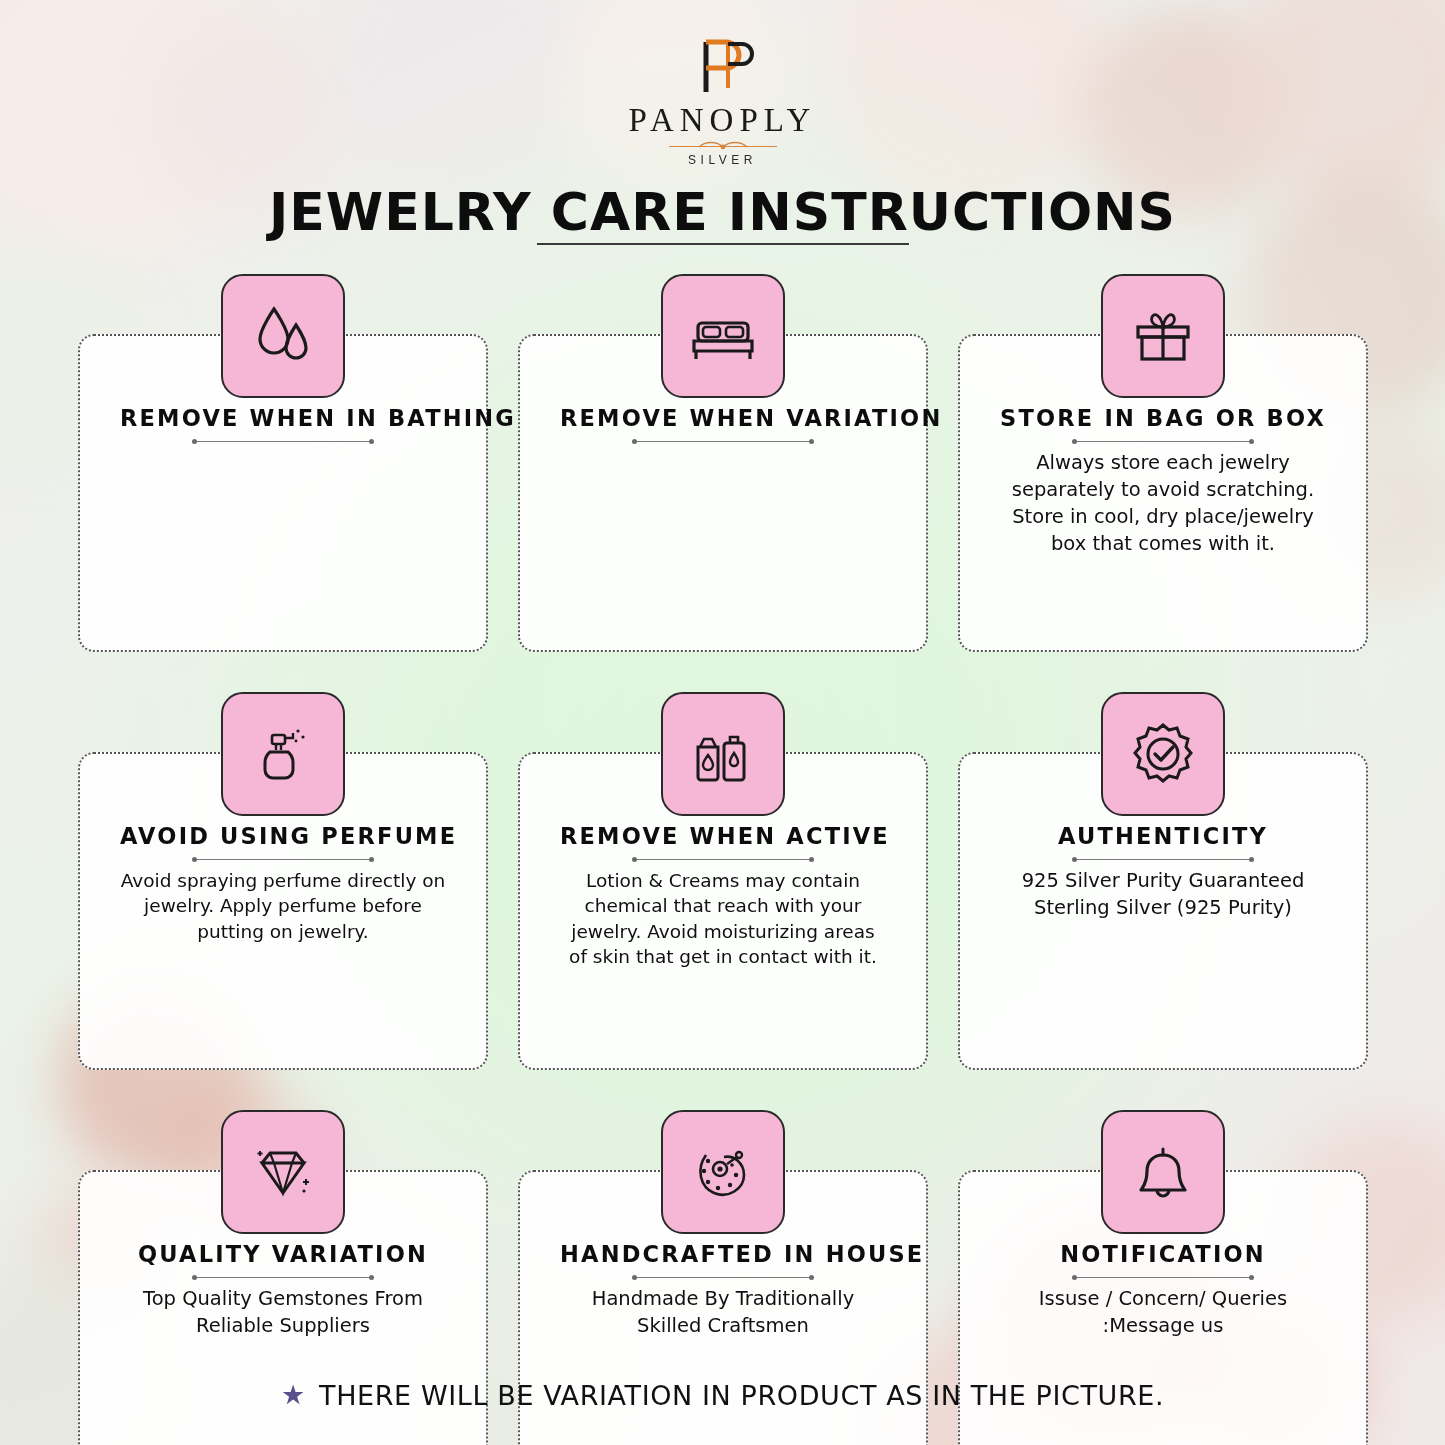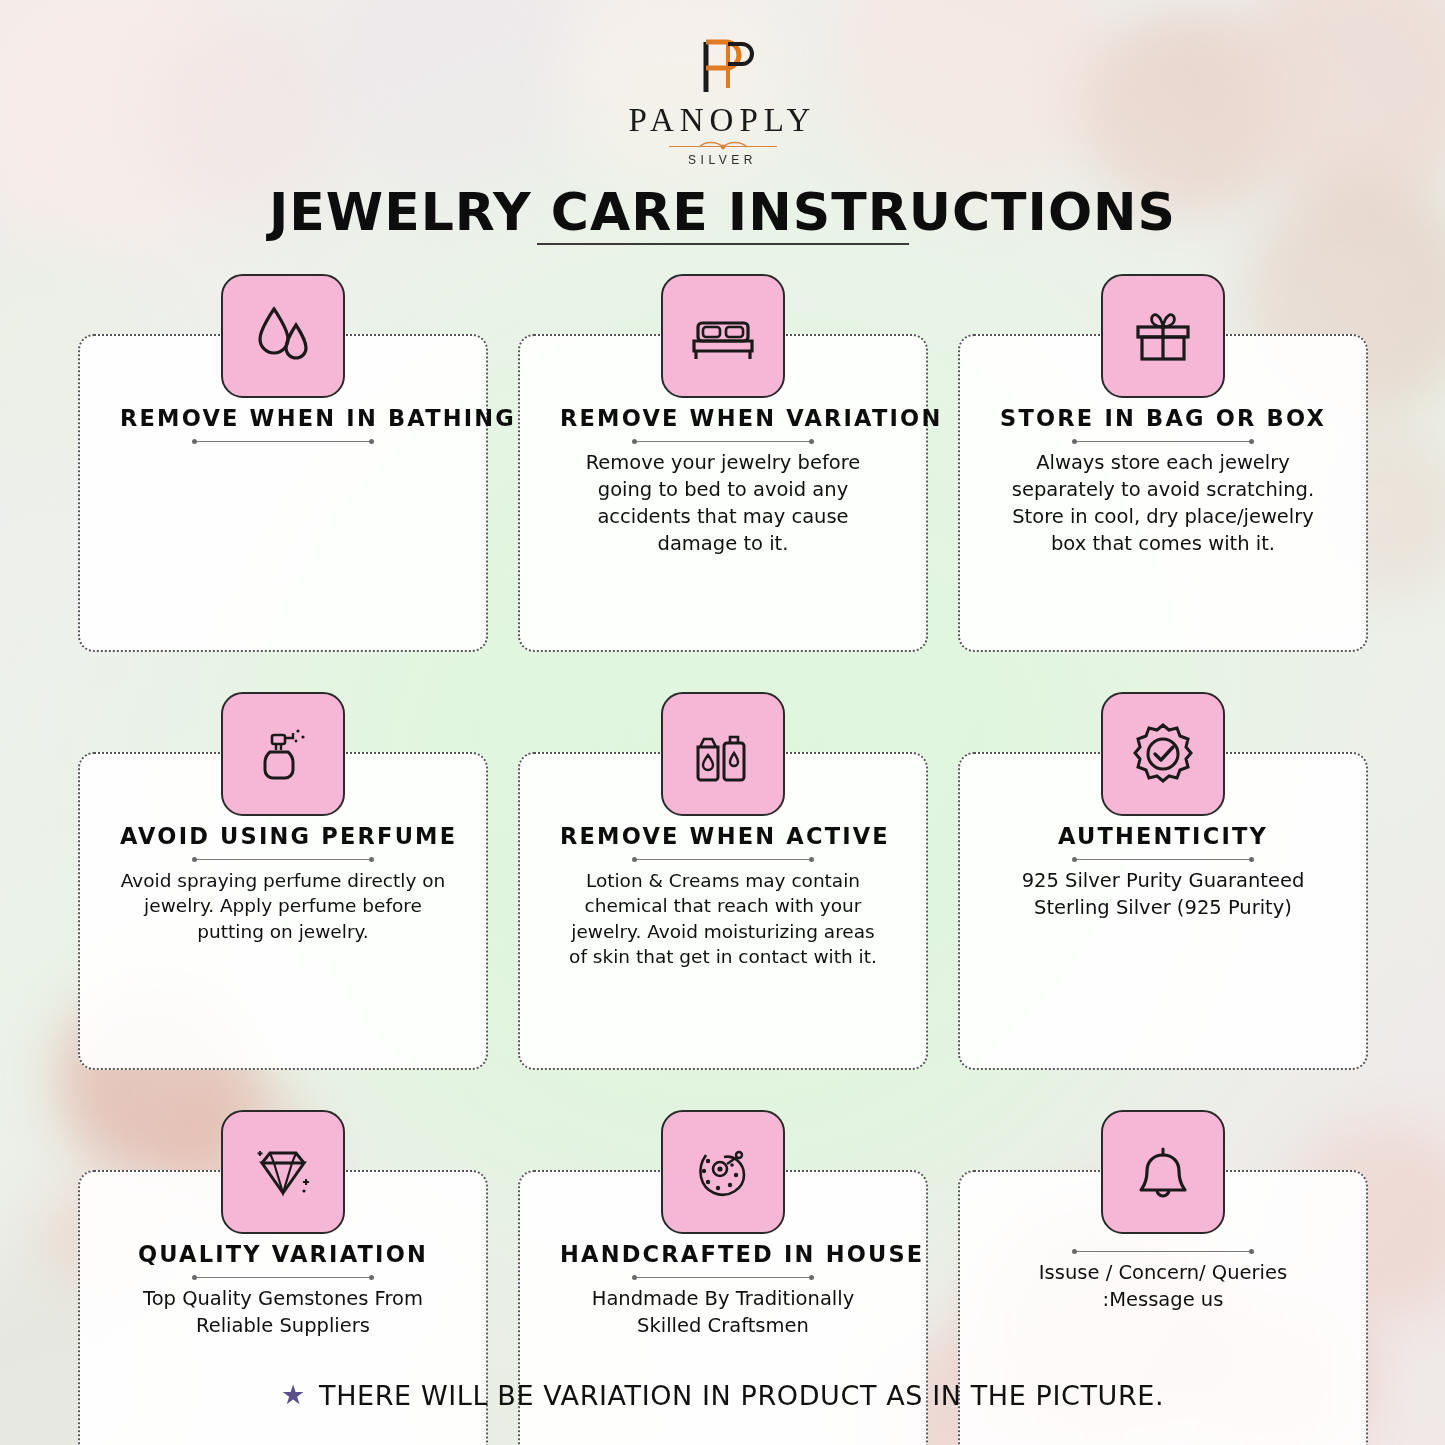--- a/index.html
+++ b/index.html
@@ -220,21 +220,20 @@
         <svg viewBox="0 0 74 74">
           <rect x="12" y="24" width="50" height="18" rx="4" fill="none" stroke="#1a1a1a" stroke-width="3.2"></rect>
           <rect x="17" y="28" width="17" height="10" rx="3" fill="none" stroke="#1a1a1a" stroke-width="2.6"></rect>
           <rect x="40" y="28" width="17" height="10" rx="3" fill="none" stroke="#1a1a1a" stroke-width="2.6"></rect>
           <path d="M8 42 h58 v10 H8 z" fill="none" stroke="#1a1a1a" stroke-width="3.2"></path>
           <path d="M10 52 v8 M64 52 v8" stroke="#1a1a1a" stroke-width="3.2" fill="none"></path>
         </svg>
       </div>
       <h2>REMOVE WHEN VARIATION</h2>
       <div class="divider"></div>
-      <p>Remove your jewelry before going to bed to avoid any accidents that may cause damage to it.</p>
     </div>
 
     <div class="card">
       <div class="icon-box">
         <svg viewBox="0 0 74 74">
           <rect x="12" y="28" width="50" height="10" fill="none" stroke="#1a1a1a" stroke-width="3.2"></rect>
           <rect x="16" y="38" width="42" height="22" fill="none" stroke="#1a1a1a" stroke-width="3.2"></rect>
           <path d="M37 28 v32" stroke="#1a1a1a" stroke-width="3.2"></path>
           <path d="M37 28 C30 28 24 24 26 18 C28 13 35 16 37 28 Z" fill="none" stroke="#1a1a1a" stroke-width="2.8"></path>
           <path d="M37 28 C44 28 50 24 48 18 C46 13 39 16 37 28 Z" fill="none" stroke="#1a1a1a" stroke-width="2.8"></path>
@@ -331,20 +330,21 @@
     </div>
 
     <div class="card">
       <div class="icon-box">
         <svg viewBox="0 0 74 74">
           <path d="M37 14 v6" stroke="#1a1a1a" stroke-width="3" stroke-linecap="round"></path>
           <path d="M37 20 c-10 0 -16 7 -16 16 c0 12 -4 16 -6 19 h44 c-2 -3 -6 -7 -6 -19 c0 -9 -6 -16 -16 -16 z" fill="none" stroke="#1a1a1a" stroke-width="3.2" stroke-linejoin="round"></path>
           <path d="M31 55 a6 6 0 0 0 12 0" fill="none" stroke="#1a1a1a" stroke-width="3.2"></path>
         </svg>
       </div>
+      <h2>NOTIFICATION</h2>
       <div class="divider"></div>
       <p>Issuse / Concern/ Queries :Message us</p>
     </div>
 
   </div>
 
   <div class="footer">
     <span class="star">★</span>
     <span class="txt">THERE WILL BE VARIATION IN PRODUCT AS IN THE PICTURE.</span>
   </div>

